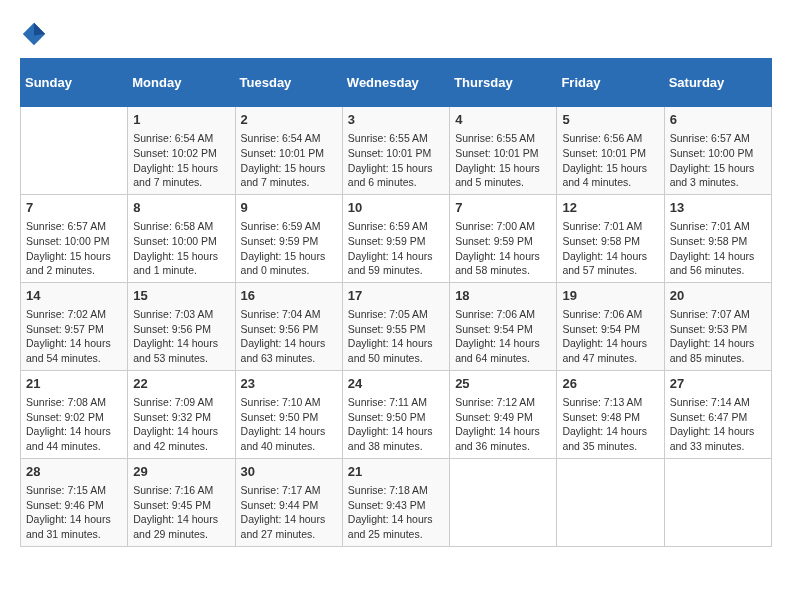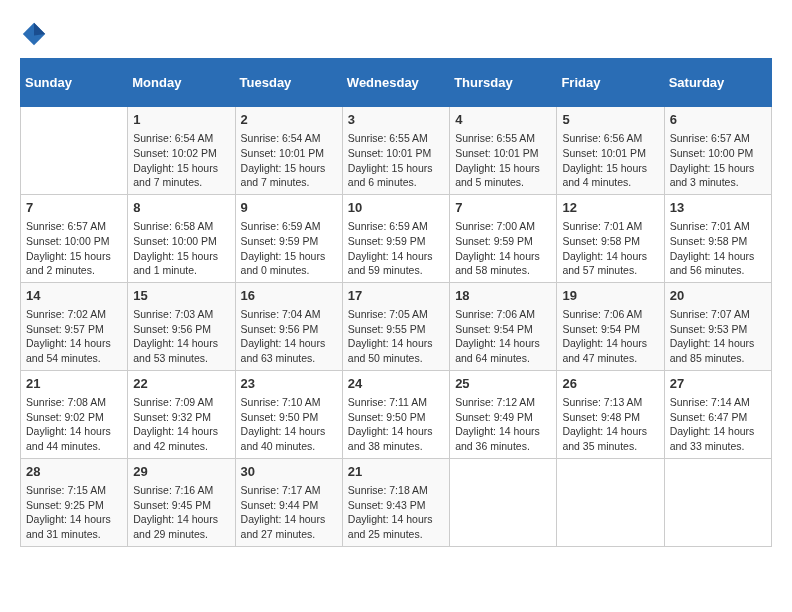--- a/index.html
+++ b/index.html
@@ -326,21 +326,21 @@
           <div class="day-info">Sunrise: 7:14 AM</div>
           <div class="day-info">Sunset: 6:47 PM</div>
           <div class="day-info">Daylight: 14 hours</div>
           <div class="day-info">and 33 minutes.</div>
         </td>
       </tr>
       <tr>
         <td>
           <span class="day-num">28</span>
           <div class="day-info">Sunrise: 7:15 AM</div>
-          <div class="day-info">Sunset: 9:25 PM</div>
+          <div class="day-info">Sunset: 9:46 PM</div>
           <div class="day-info">Daylight: 14 hours</div>
           <div class="day-info">and 31 minutes.</div>
         </td>
         <td>
           <span class="day-num">29</span>
           <div class="day-info">Sunrise: 7:16 AM</div>
           <div class="day-info">Sunset: 9:45 PM</div>
           <div class="day-info">Daylight: 14 hours</div>
           <div class="day-info">and 29 minutes.</div>
         </td>

